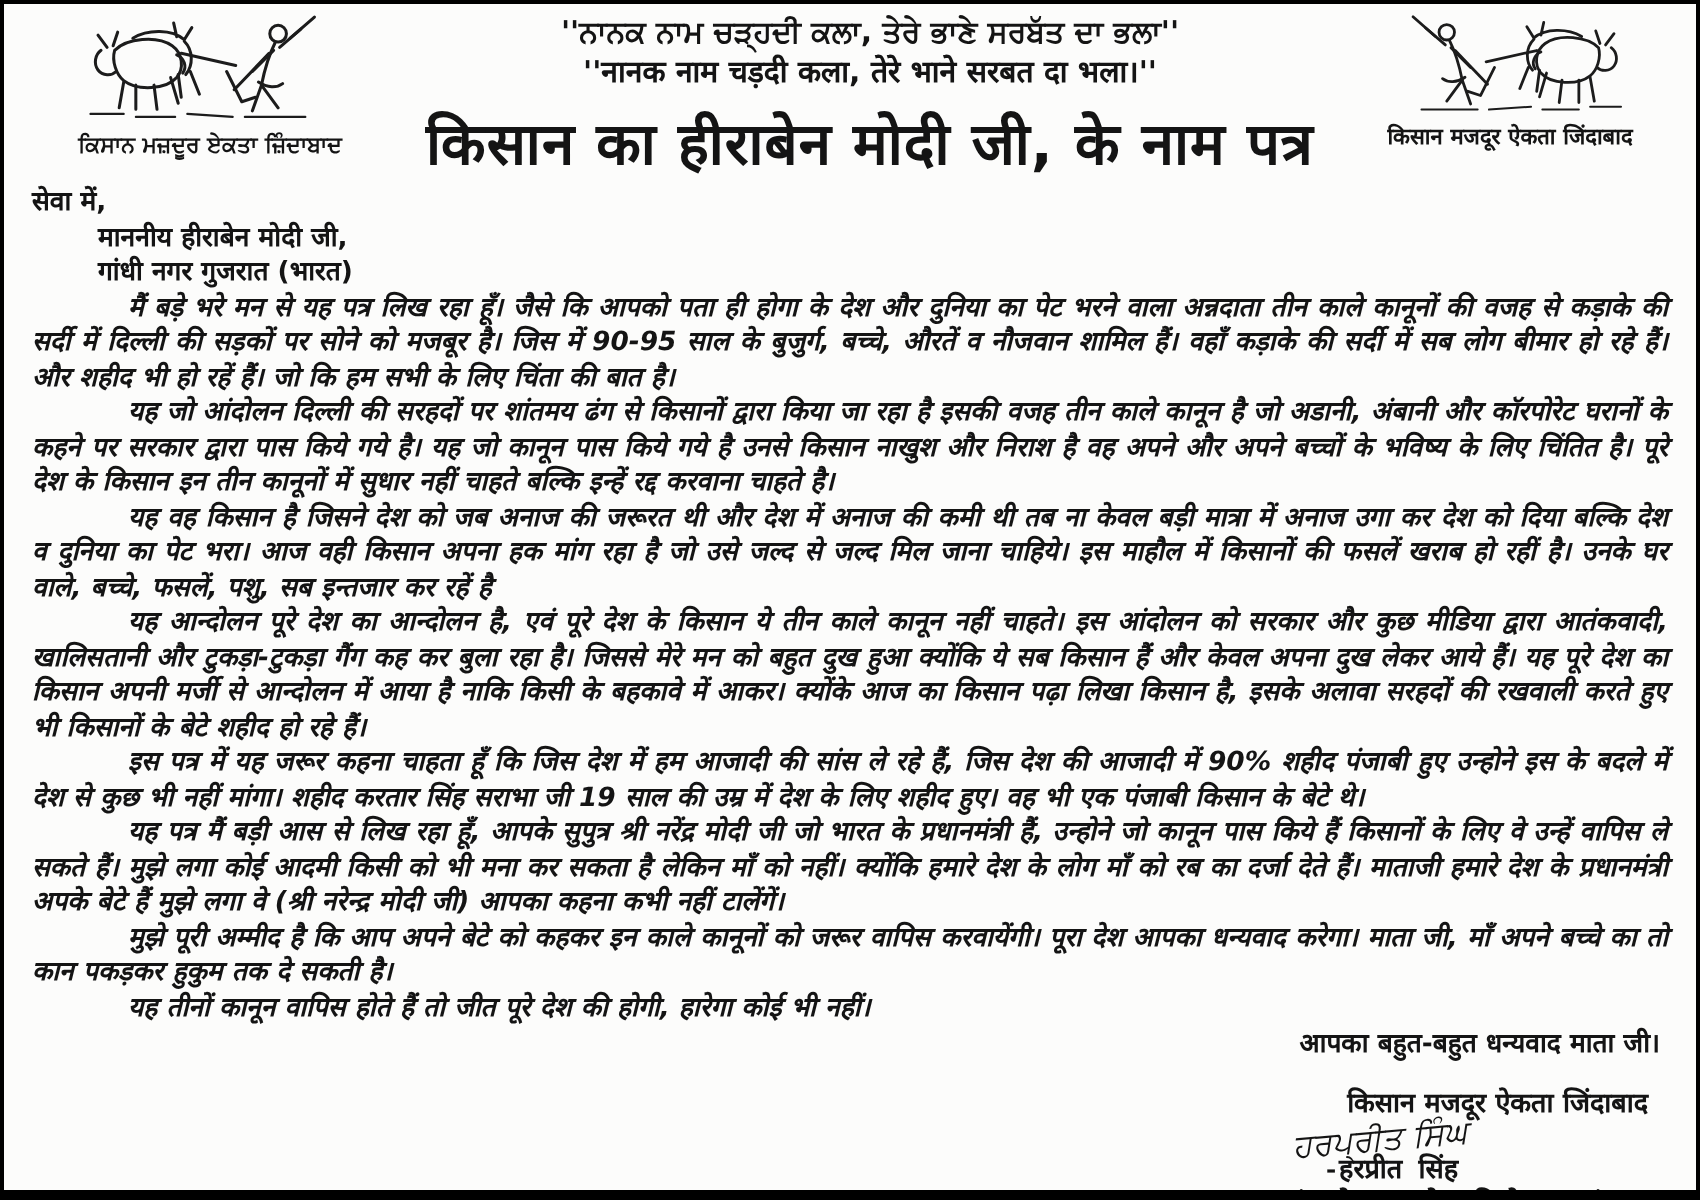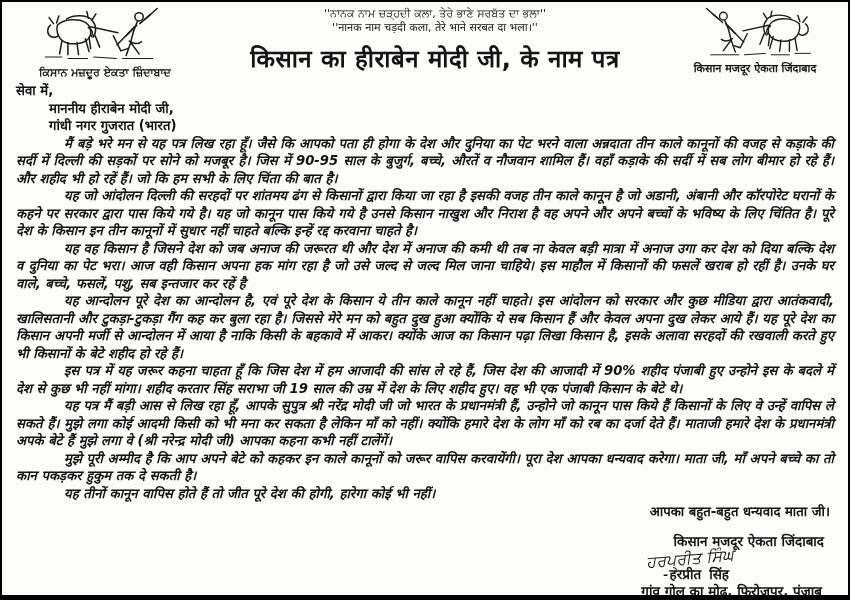--- a/index.html
+++ b/index.html
@@ -15,22 +15,22 @@
     overflow:hidden;
   }
   
   .header { display:flex; align-items:flex-start; padding:5px 8px 0 8px; }
   .logo-block { width:190px; text-align:center; flex:none; }
   .logo-block.right { width:170px; }
   .logo-art { display:block; margin:0 auto; }
   .logo-block.right .logo-art { transform:scaleX(-1); }
   .logo-caption { font-size:11px; font-weight:bold; line-height:1.1; margin-top:4px; white-space:nowrap; }
   .center-block { flex:1; text-align:center; min-width:0; }
-  .quote { font-size:11px; font-weight:normal; line-height:1.3; }
-  .page-title { font-size:24px; font-weight:bold; margin:5px 0 0 0; letter-spacing:0.5px; }
+  .quote { font-size:15px; font-weight:bold; line-height:1.3; }
+  .page-title { font-size:29px; font-weight:bold; margin:5px 0 0 0; letter-spacing:0.5px; }
   
   .letter-body {
     padding:3px 14px 0 14px;
     font-size:13.2px;
     font-weight:bold;
     line-height:17.5px;
     text-align:justify;
   }
   .salutation { text-align:left; }
   .recipient-line { margin-left:33px; text-align:left; }

